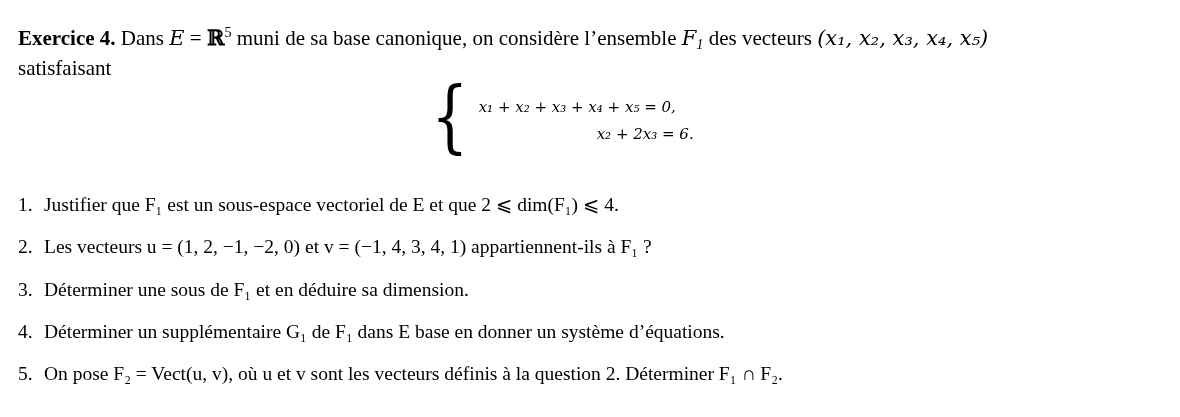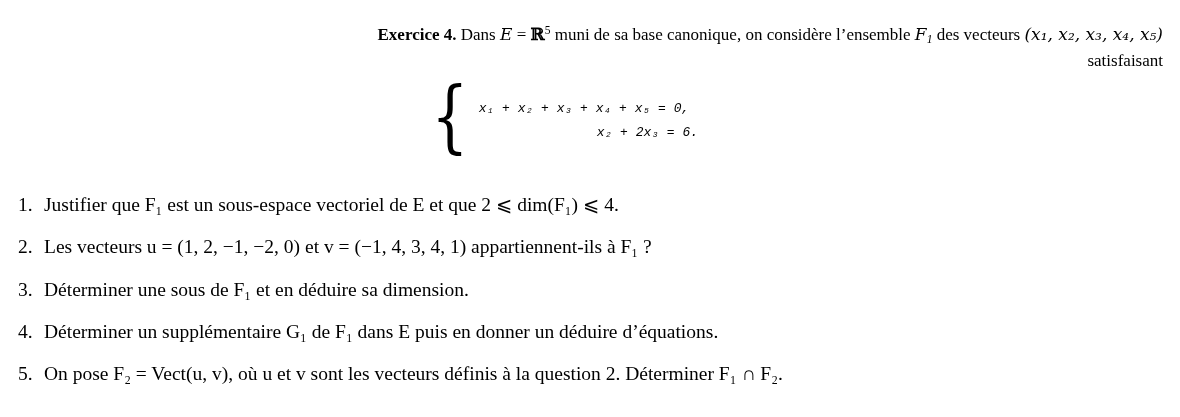--- a/index.html
+++ b/index.html
@@ -19,23 +19,23 @@
     width: 1180px;
     height: 417px;
     padding: 0;
     box-sizing: border-box;
   }
   .intro {
     position: absolute;
     left: 18px;
     top: 22px;
     width: 1145px;
-    font-size: 17px;
+    font-size: 21px;
     line-height: 1.42;
-    text-align: right;
+    text-align: left;
   }
   .bold { font-weight: bold; }
   .math { font-family: "DejaVu Serif", serif; font-style: italic; }
   sub {
     font-size: 0.68em;
     vertical-align: -0.28em;
     font-style: italic;
   }
   sup {
     font-size: 0.68em;
@@ -67,22 +67,21 @@
   }
   .eqs {
     display: flex;
     flex-direction: column;
     justify-content: center;
     gap: 9px;
     padding-top: 3px;
   }
   .eq {
     white-space: nowrap;
-    font-size: 13px;
-    font-family: Liberation Mono, monospace;
+    font-size: 15px;
   }
   .eq.indent { padding-left: 118px; }
   .items {
     position: absolute;
     left: 18px;
     top: 192px;
     width: 1150px;
   }
   .item {
     display: flex;
@@ -130,21 +129,21 @@
       <span class="itxt">Les vecteurs u = (1, 2, −1, −2, 0) et v = (−1, 4, 3, 4, 1) appartiennent-ils à F₁ ?</span>
     </div>
 
     <div class="item">
       <span class="num">3.</span>
       <span class="itxt">Déterminer une sous de F₁ et en déduire sa dimension.</span>
     </div>
 
     <div class="item">
       <span class="num">4.</span>
-      <span class="itxt">Déterminer un supplémentaire G₁ de F₁ dans E puis en donner un déduire d’équations.</span>
+      <span class="itxt">Déterminer un supplémentaire G₁ de F₁ dans E base en donner un système d’équations.</span>
     </div>
 
     <div class="item">
       <span class="num">5.</span>
       <span class="itxt">On pose F₂ = Vect(u, v), où u et v sont les vecteurs définis à la question 2. Déterminer F₁ ∩ F₂.</span>
     </div>
 
   </div>
 
 </div>

